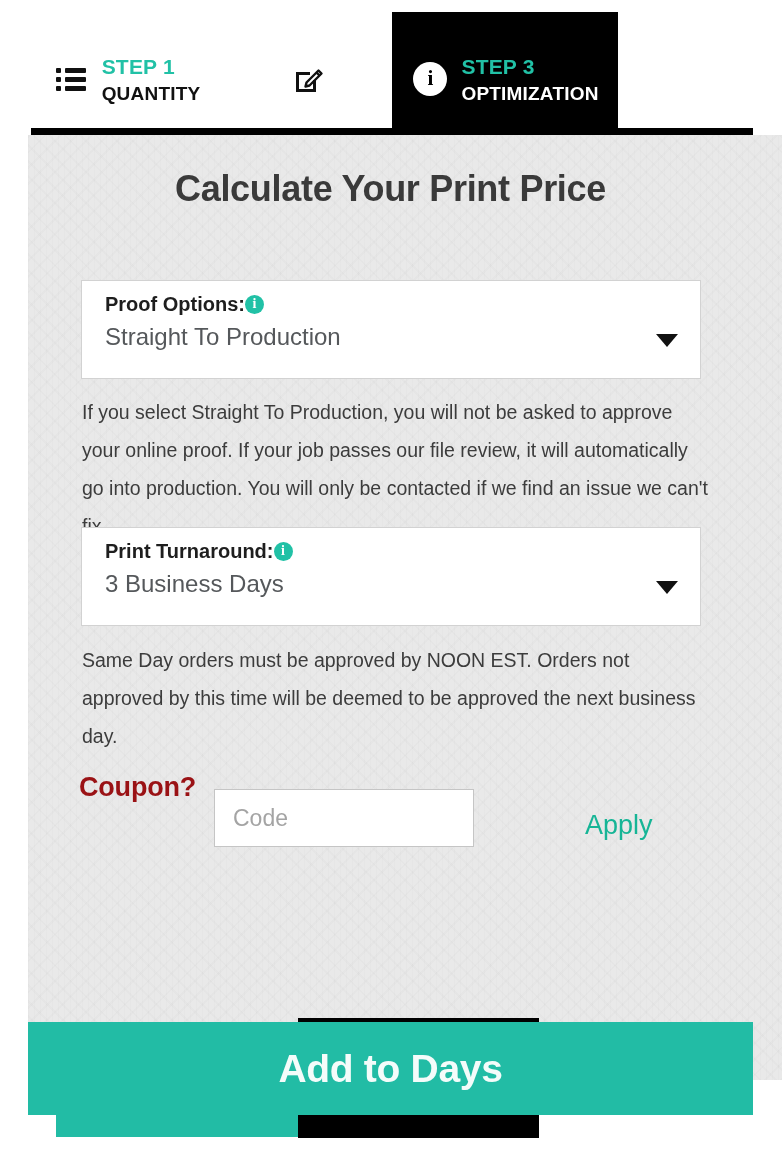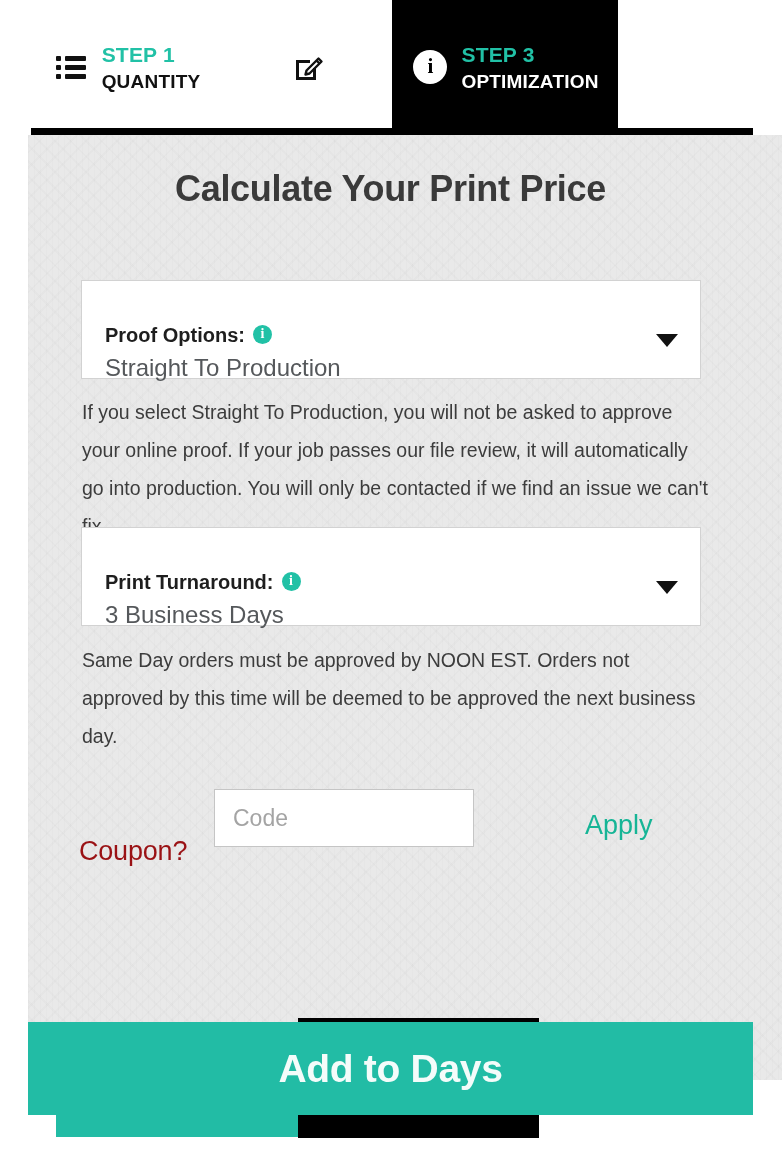--- a/index.html
+++ b/index.html
@@ -22,21 +22,21 @@
   
   .stepnav {
     position: absolute;
     left: 0; top: 0;
     width: 782px;
     height: 134px;
     background: #ffffff;
   }
   .step {
     position: absolute;
-    top: 0;
+    top: 12px;
     height: 134px;
     display: flex;
     align-items: center;
     justify-content: center;
     gap: 12px;
     padding: 0 14px;
   }
   .step-1 { left: 28px;  width: 196px; }
   .step-2 { left: 224px; width: 168px; }
   .step-3 { left: 392px; width: 226px; background: #000000; }
@@ -132,24 +132,22 @@
     padding: 13px 18px 0 23px;
   }
   .select-1 { top: 145px; }
   .select-2 { top: 392px; }
 
   .select-label {
     font-size: 20px;
     font-weight: bold;
     color: #1e1e1e;
     display: flex;
-    align-items: flex-start;
-    gap: 8px;
+    align-items: flex-end;
     line-height: 1;
-    margin-top: 31px;
   }
   .info-dot {
     width: 19px; height: 19px;
     border-radius: 50%;
     background: #21c1a6;
     color: #ffffff;
     font-family: "Liberation Serif", serif;
     font-size: 14px;
     font-weight: bold;
     display: inline-flex;
@@ -181,23 +179,23 @@
     font-size: 19.5px;
     line-height: 38px;
     color: #3c3c3c;
   }
   .helper-1 { top: 258px; }
   .helper-2 { top: 506px; }
 
   
   .coupon-label {
     position: absolute;
-    left: 51px; top: 701px;
+    left: 51px; top: 637px;
     font-size: 27px;
-    font-weight: normal;
+    font-weight: bold;
     color: #9a1215;
     letter-spacing: -0.2px;
   }
   .coupon-input {
     position: absolute;
     left: 186px; top: 654px;
     width: 260px; height: 58px;
     background: #ffffff;
     border: 1px solid #c5c5c5;
     font-family: "Liberation Sans", sans-serif;

